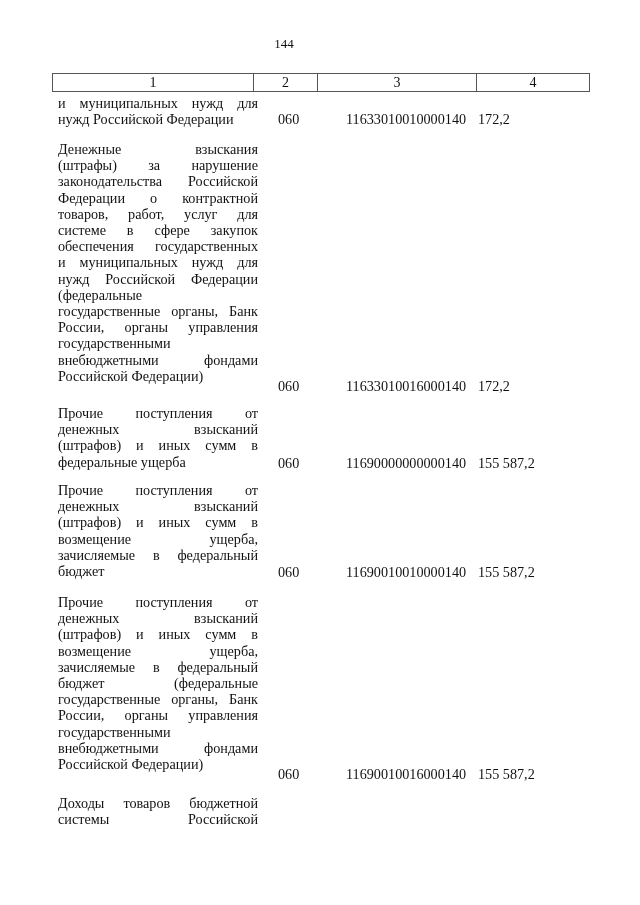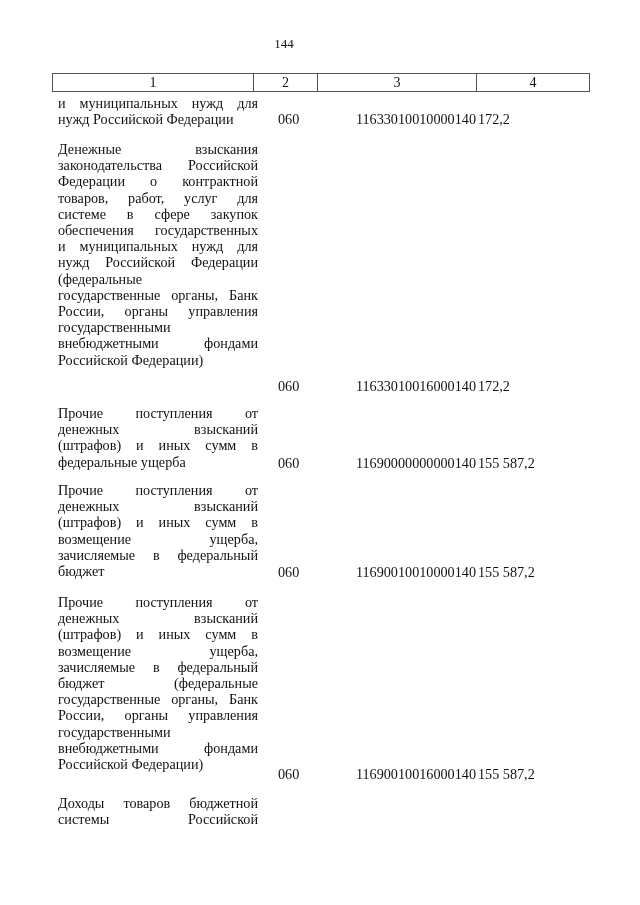--- a/index.html
+++ b/index.html
@@ -69,23 +69,22 @@
     }
     .desc .line.last { text-align-last: left; }
     .desc .line.left { text-align-last: left; }
     .code {
       position: absolute;
       left: 220px;
       width: 40px;
     }
     .kbk {
       position: absolute;
-      left: 268px;
+      left: 288px;
       width: 150px;
-      text-align: right;
     }
     .amount {
       position: absolute;
       right: 0;
       width: 110px;
     }
   </style>
 </head>
 <body>
 
@@ -104,20 +103,21 @@
     <span class="line last">нужд Российской Федерации</span>
   </div>
   <div class="code" style="top:16px;">060</div>
   <div class="kbk" style="top:16px;">11633010010000140</div>
   <div class="amount" style="top:16px;">172,2</div>
 </div>
 
 <div class="row" style="top:141px;">
   <div class="desc">
     <span class="line">Денежные взыскания</span>
+    <span class="line">(штрафы) за нарушение</span>
     <span class="line">законодательства Российской</span>
     <span class="line">Федерации о контрактной</span>
     <span class="line">товаров, работ, услуг для</span>
     <span class="line">системе в сфере закупок</span>
     <span class="line">обеспечения государственных</span>
     <span class="line">и муниципальных нужд для</span>
     <span class="line">нужд Российской Федерации</span>
     <span class="line left">(федеральные</span>
     <span class="line">государственные органы, Банк</span>
     <span class="line">России, органы управления</span>

